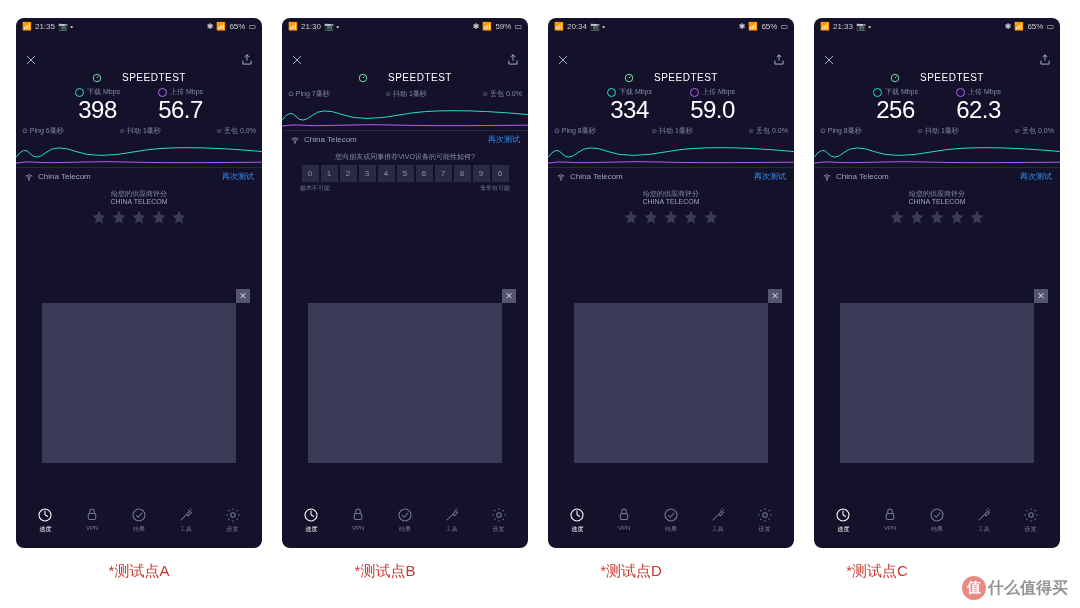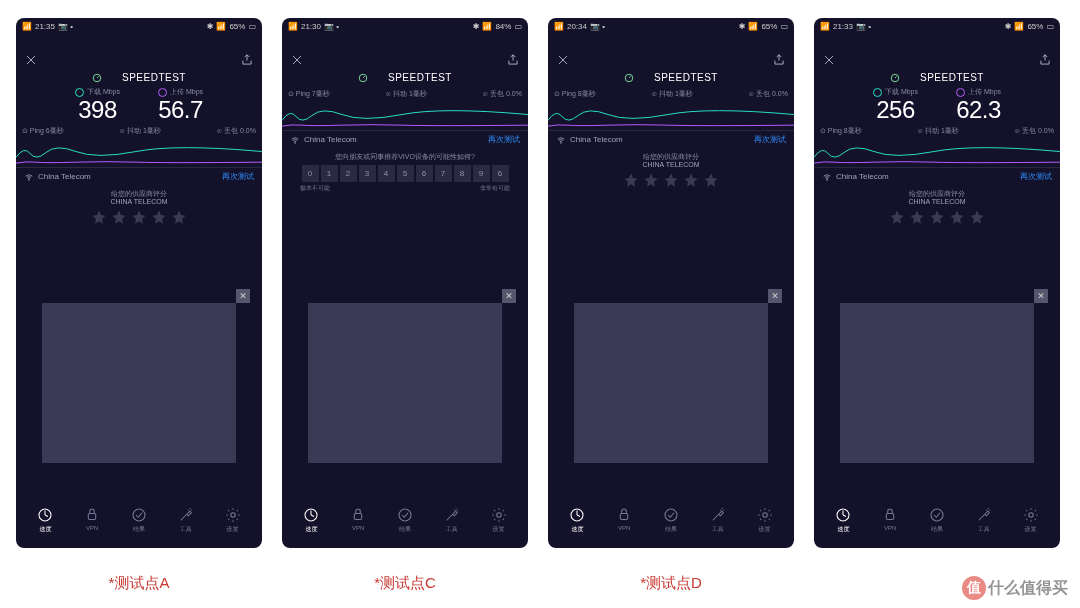--- a/index.html
+++ b/index.html
@@ -36,21 +36,21 @@
   .nums span { width: 17px; height: 17px; background: #2a2a42; font-size: 8px; display: flex; align-items: center; justify-content: center; color: #9090b0; }
   .numlbl { display: flex; justify-content: space-between; font-size: 6px; color: #787898; padding: 2px 12px 0 12px; }
   .adbox { position: absolute; left: 26px; right: 26px; top: 285px; height: 160px; background: #3a3a56; }
   .adclose { position: absolute; top: -14px; right: -14px; width: 14px; height: 14px; background: #55556e; display: flex; align-items: center; justify-content: center; font-size: 9px; color: #ccc; }
   .nav { position: absolute; bottom: 10px; left: 0; right: 0; display: flex; justify-content: space-around; padding: 4px 6px; }
   .nav-item { display: flex; flex-direction: column; align-items: center; gap: 1px; color: #787898; }
   .nav-item.active { color: #fff; }
   .nav-item svg { width: 18px; height: 18px; stroke: currentColor; fill: none; stroke-width: 1.4; }
   .nav-item span { font-size: 6px; }
   .caption { text-align: center; color: #c8362f; font-size: 15px; margin-top: 10px; }
-  .captions { display: flex; gap: 20px; padding: 16px 16px; }
+  .captions { display: flex; padding: 4px 16px; }
   .captions > div { width: 246px; }
   .wm { position: absolute; right: 12px; bottom: 8px; font-size: 16px; color: rgba(60,60,60,0.55); font-weight: bold; display: flex; align-items: center; gap: 2px; }
   .wm-logo { width: 24px; height: 24px; border-radius: 50%; background: rgba(220,60,50,0.6); color: #fff; display: flex; align-items: center; justify-content: center; font-size: 14px; }
 </style>
 </head>
 <body>
 
 <div class="row" id="row">
     <div class="phone">
     <div class="status">
@@ -180,21 +180,21 @@
     <div class="phone">
     <div class="status">
       <div class="left">
           <span>📶</span>
           <span>21:30</span> 
           <span>📷 •</span>
         </div>
       <div class="right">
           <span>✱</span>
           <span>📶</span>
-          <span>84%</span>
+          <span>59%</span>
           <span>▭</span>
         </div>
     </div>
     <div class="hdr">
       <svg class="x-ic" viewBox="0 0 24 24">
           <path d="M5 5l14 14M19 5L5 19"></path>
         </svg>
       <div class="hdr-title">
         <svg viewBox="0 0 24 24" fill="none" stroke="#8fa" stroke-width="2">
             <circle cx="12" cy="12" r="9"></circle>
@@ -307,20 +307,36 @@
         <svg viewBox="0 0 24 24" fill="none" stroke="#8fa" stroke-width="2">
             <circle cx="12" cy="12" r="9"></circle>
             <path d="M12 12L16 8"></path>
           </svg>
         <span>SPEEDTEST</span>
       </div>
       <svg class="sh-ic" viewBox="0 0 24 24">
           <path d="M12 3v10M8 7l4-4 4 4M5 13v6h14v-6"></path>
         </svg>
     </div>
+    <div class="metrics">
+      <div class="metric">
+        <div class="m-label">
+            <span class="dot d1"></span>
+            <span>下载 Mbps</span>
+          </div>
+        <div class="m-val">334</div>
+      </div>
+      <div class="metric">
+        <div class="m-label">
+            <span class="dot u1"></span>
+            <span>上传 Mbps</span>
+          </div>
+        <div class="m-val">59.0</div>
+      </div>
+    </div>
     <div class="stats">
       <span>⊙ <span>Ping</span> <span>8毫秒</span></span>
       <span>⊙ <span>抖动</span> <span>1毫秒</span></span>
       <span>⊙ <span>丢包</span> <span>0.0%</span></span>
     </div>
     <div class="graph"><svg viewBox="0 0 246 30" preserveAspectRatio="none">
     <path d="M0 20 Q 8 8 14 16 T 30 15 T 60 14 T 120 14 T 246 14" stroke="#28e0c8" stroke-width="1" fill="none"></path>
     <path d="M0 26 Q 10 24 20 25 T 60 25 T 120 25 T 246 25" stroke="#b85cff" stroke-width="1" fill="none"></path>
   </svg></div>
     <div class="prov">
@@ -518,22 +534,25 @@
           <span>设置</span>
         </div>
     </div>
   </div>
   </div>
 <div class="captions" id="caps">
     <div>
       <div class="caption">*测试点A</div>
     </div>
     <div>
-      <div class="caption">*测试点C</div>
+      <div class="caption">*测试点B</div>
     </div>
     <div>
       <div class="caption">*测试点D</div>
+    </div>
+    <div>
+      <div class="caption">*测试点C</div>
     </div>
   </div>
 <div class="wm">
   <span class="wm-logo">值</span>
   <span>什么值得买</span>
 </div>
 
 </body></html>

